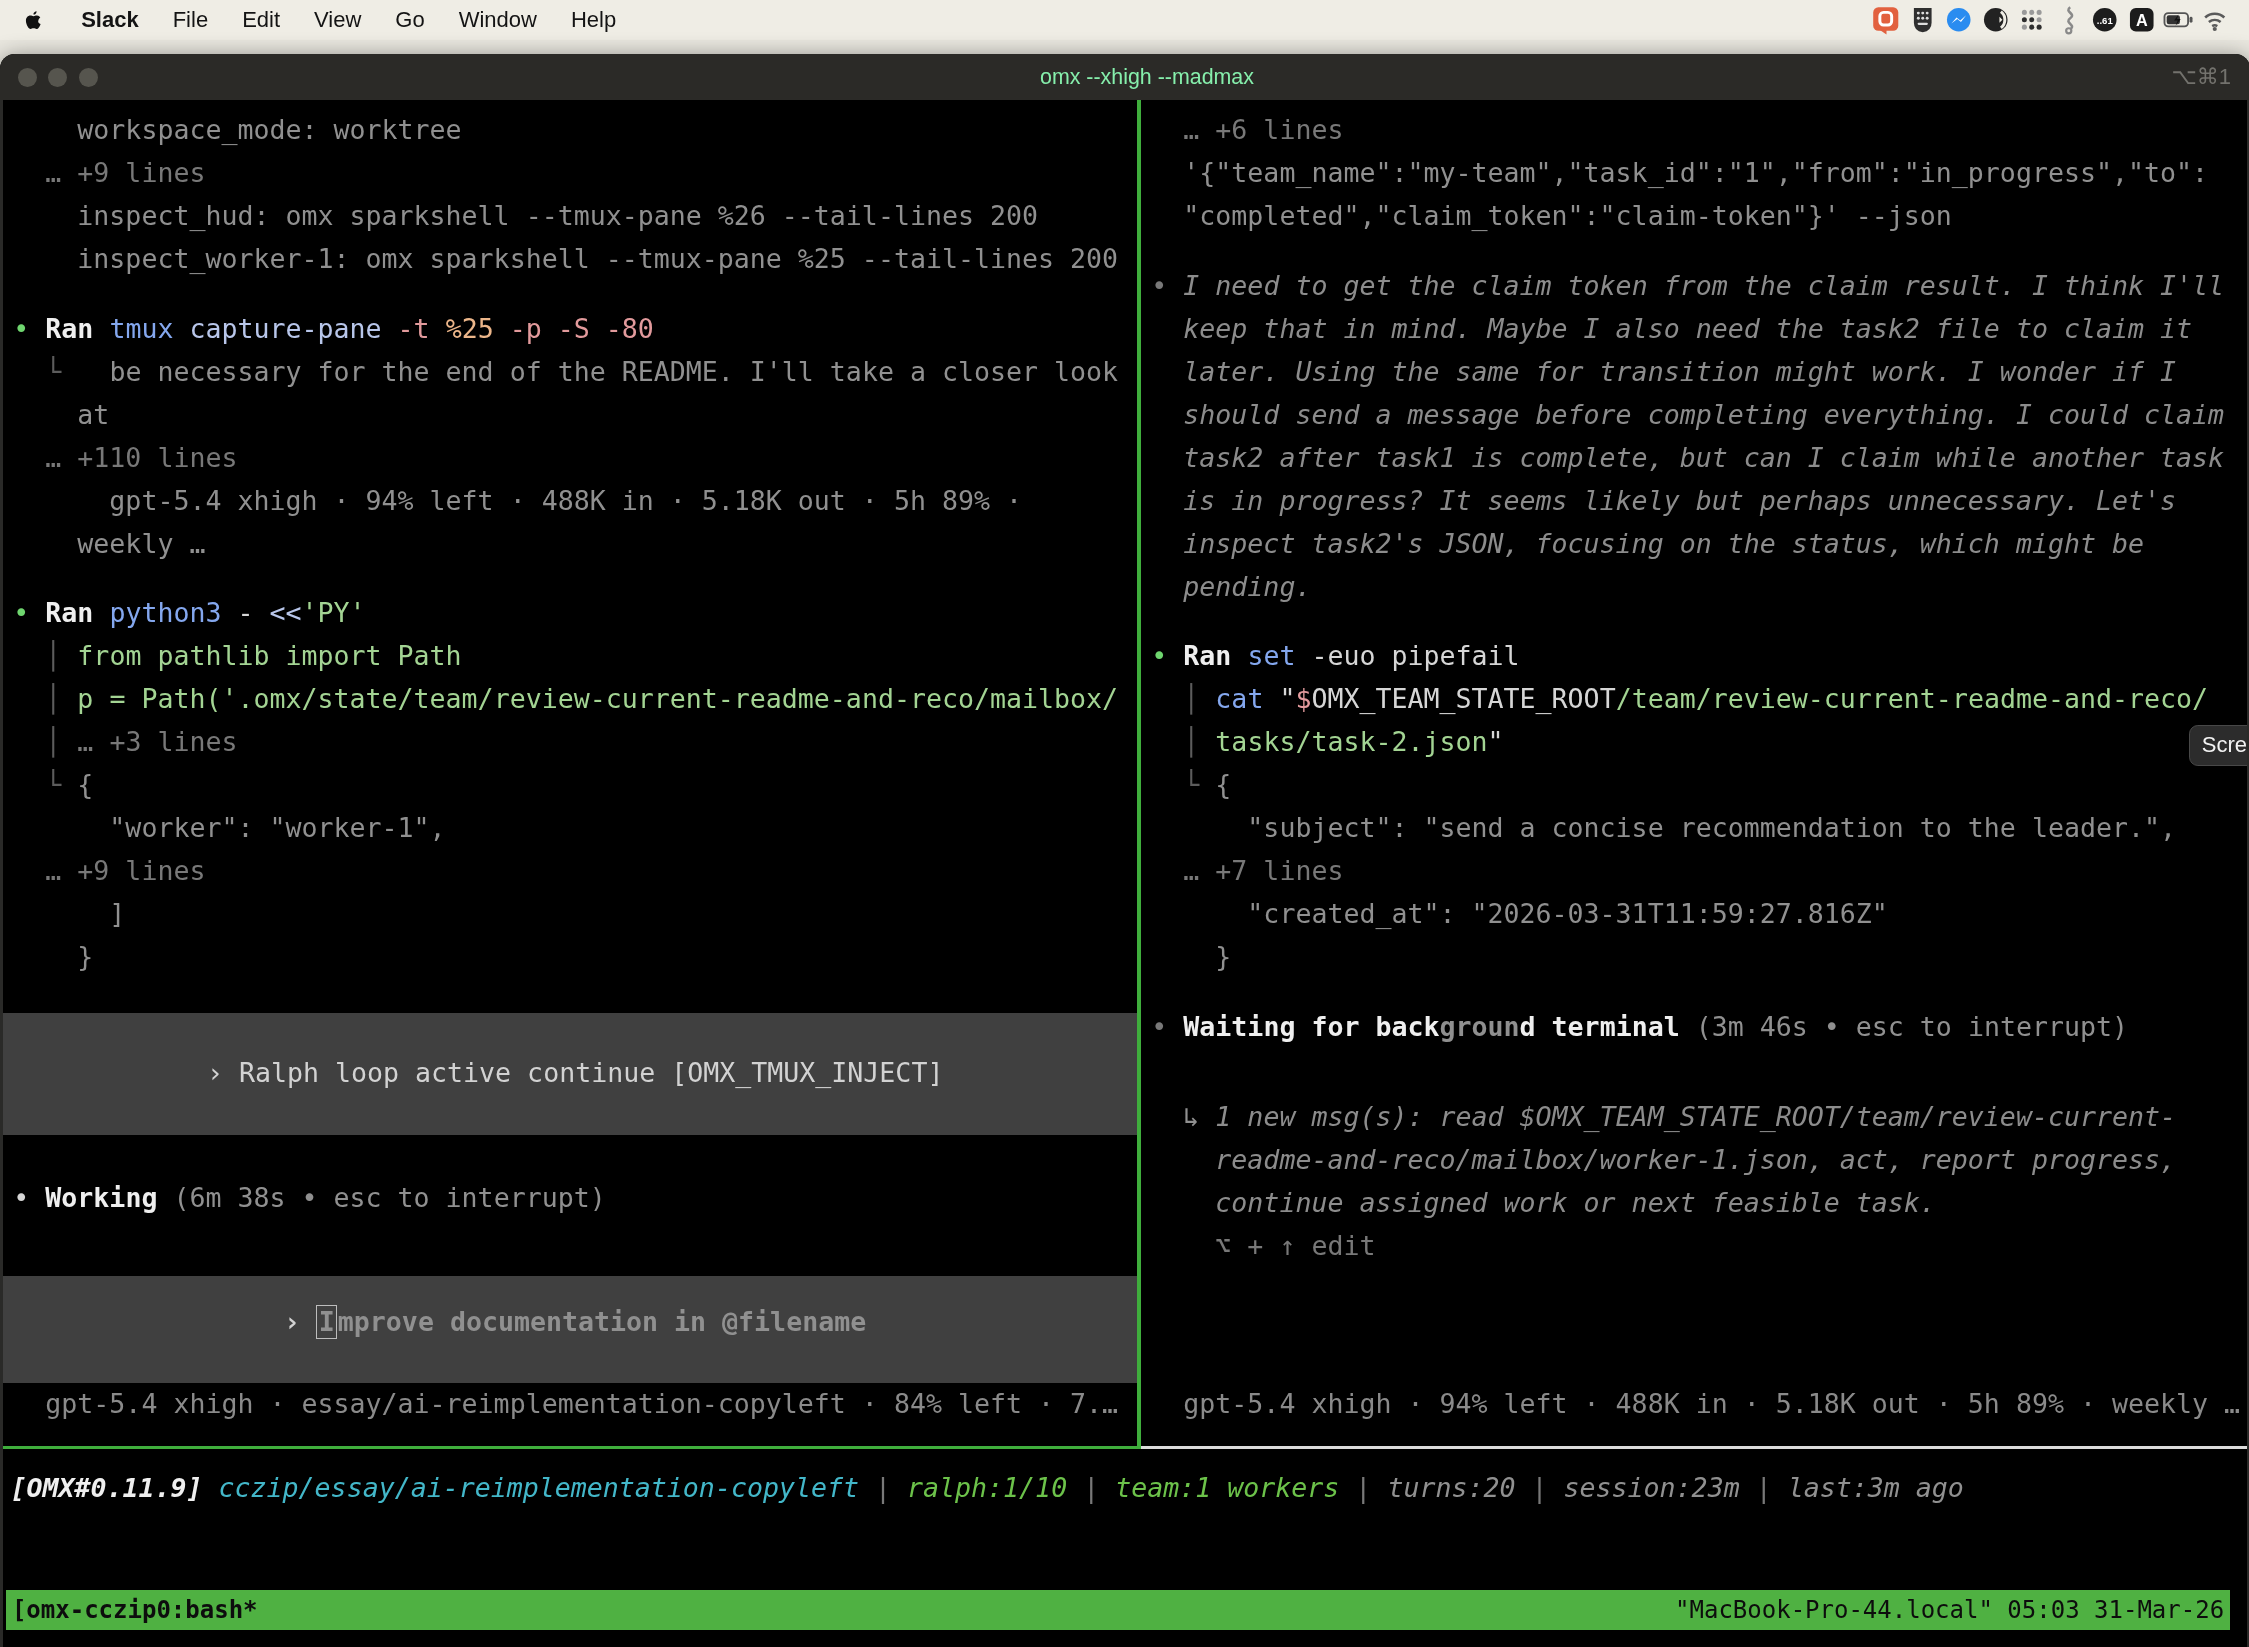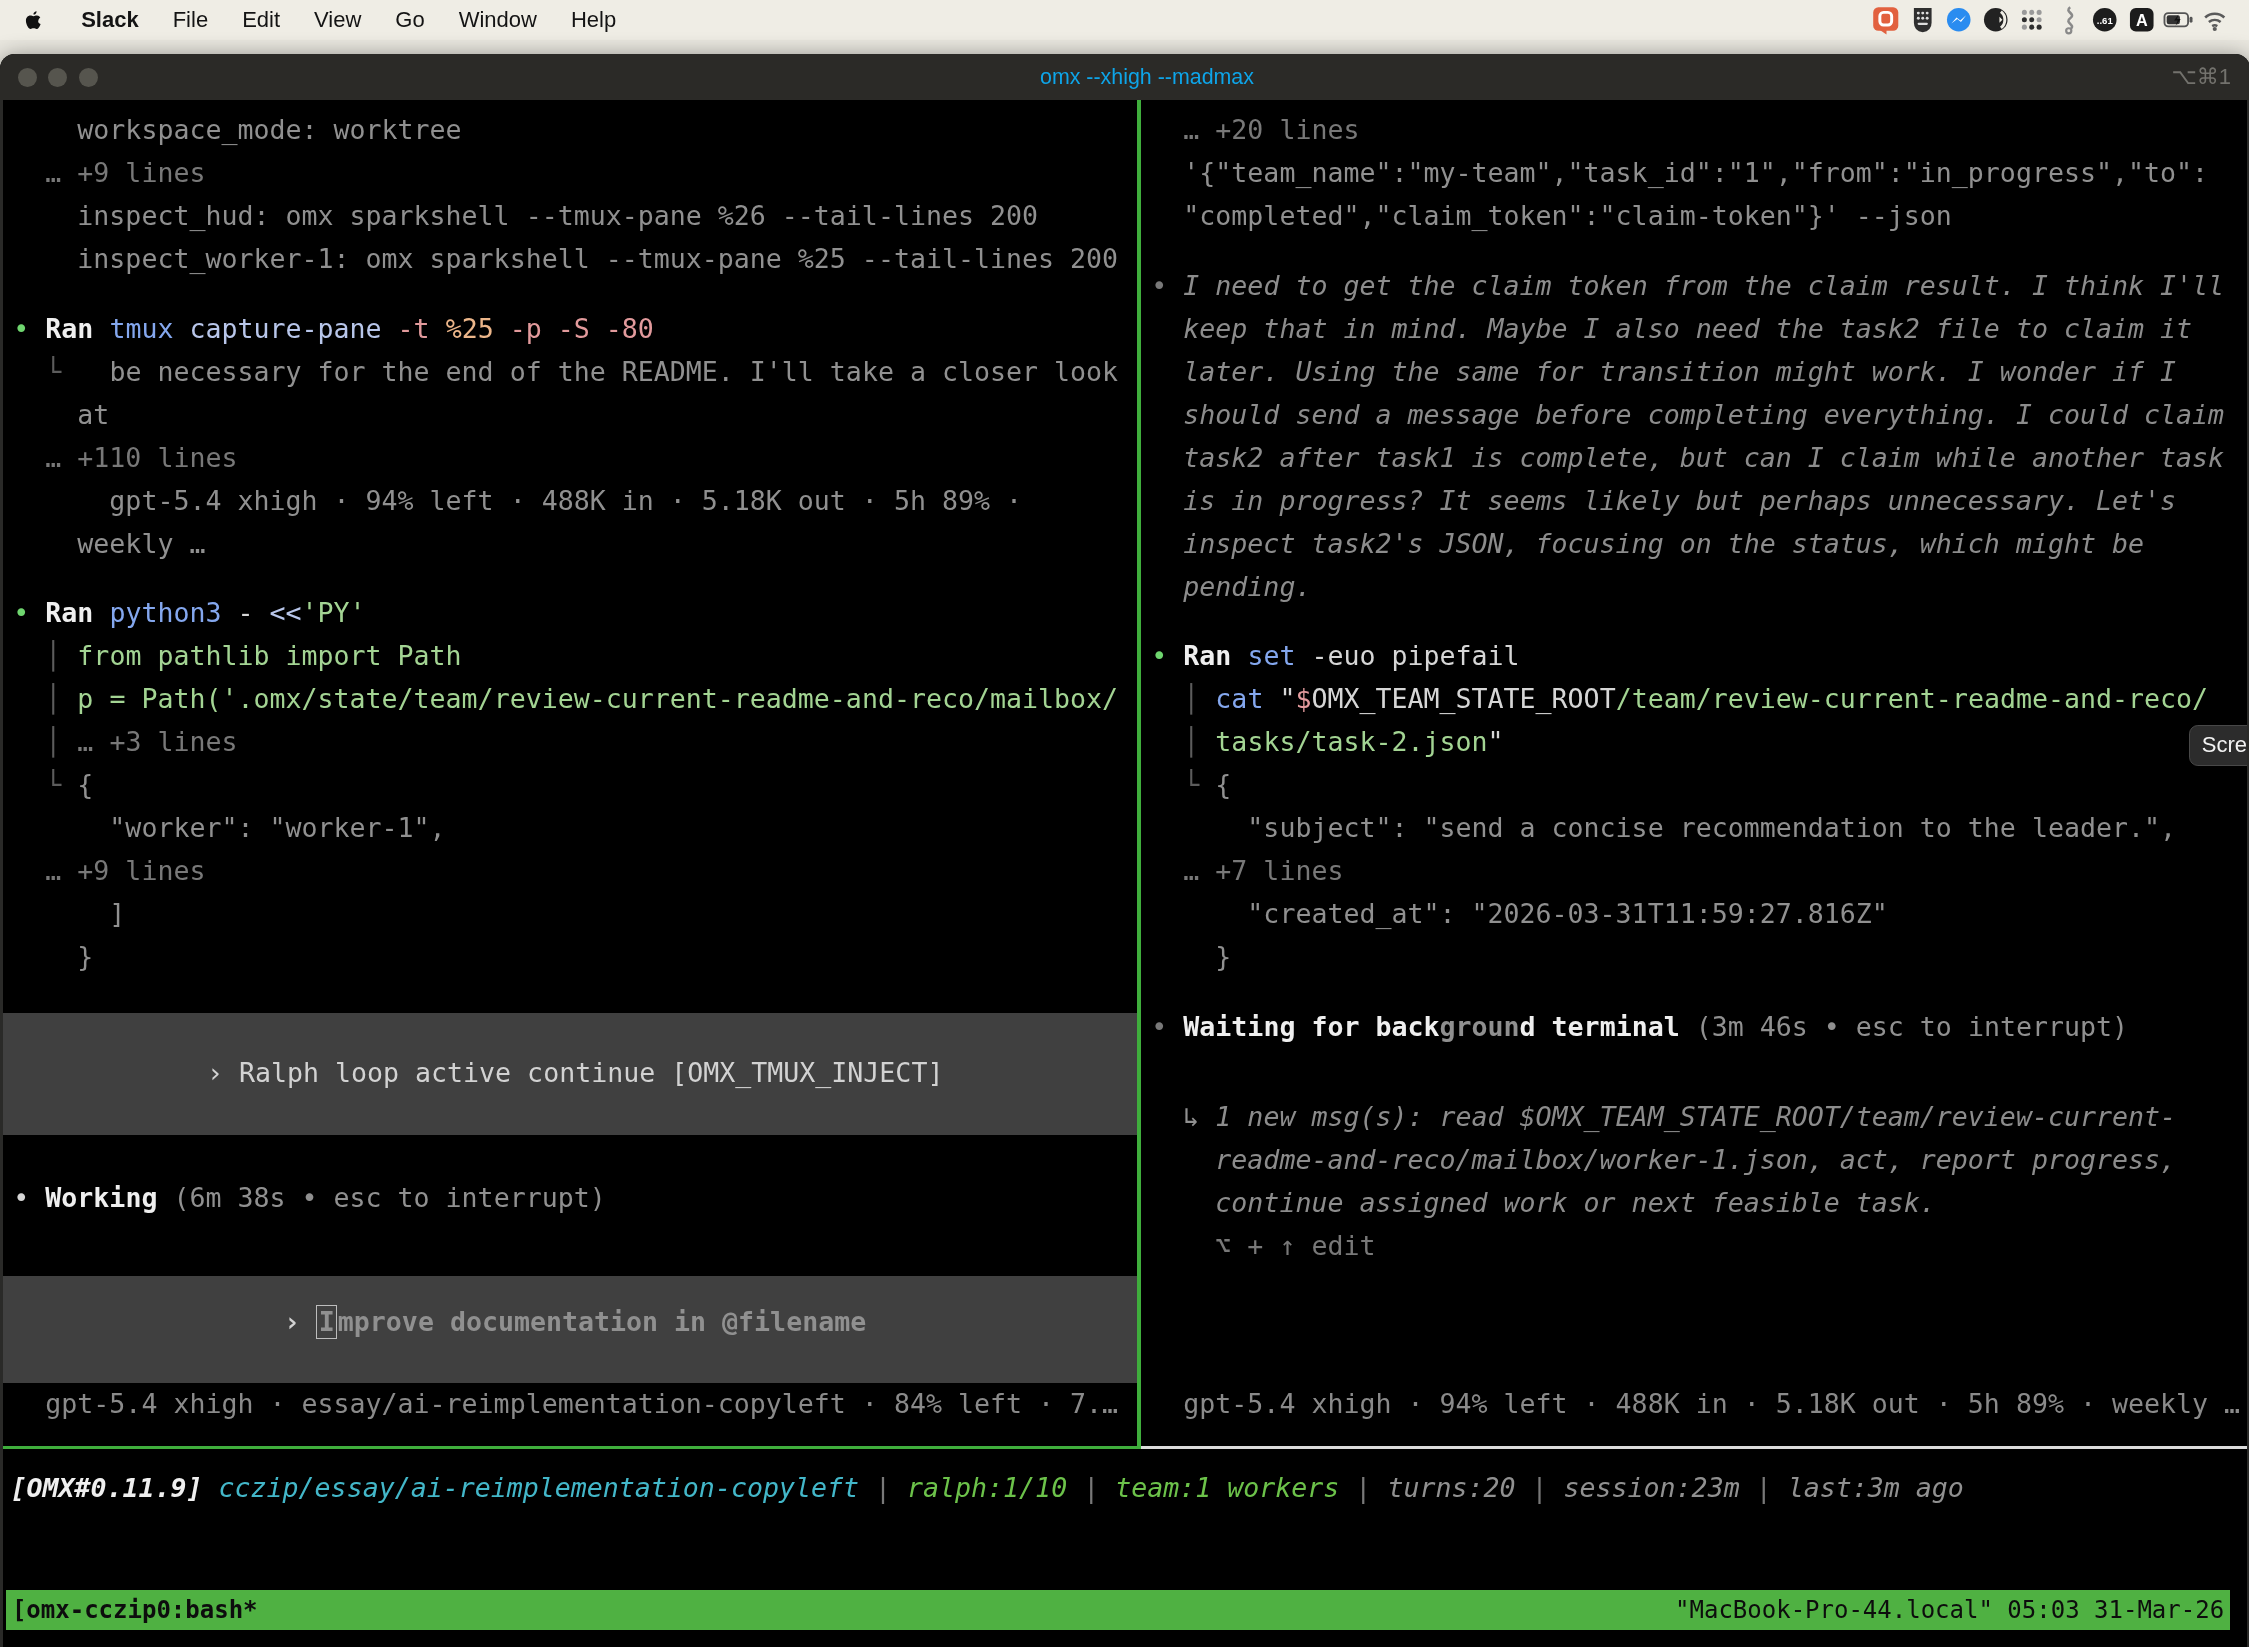--- a/index.html
+++ b/index.html
@@ -16,21 +16,21 @@
   .status-icons{margin-left:auto;display:flex;align-items:center;gap:7px;text-align:right;}
   .status-icons .ic{width:29.5px;height:29.5px;display:flex;align-items:center;justify-content:center;}
 
   
   .window{position:absolute;top:54px;left:0;right:0;bottom:0;background:#000;
           border-radius:14.8px 14.8px 0 0;overflow:hidden;
           box-shadow:0 3px 22px rgba(0,0,0,.45);}
   .titlebar{height:46px;background:#2b2a27;position:relative;display:flex;align-items:center;}
   .lights{display:flex;gap:11.8px;padding-left:17.7px;}
   .light{width:19px;height:19px;border-radius:50%;background:#56554e;}
-  .win-title{position:absolute;left:0;right:0;text-align:center;color:#0ea5e9;font-size:21.4px;padding-left:44px;}
+  .win-title{position:absolute;left:0;right:0;text-align:center;color:#86efac;font-size:21.4px;padding-left:44px;}
   .win-shortcut{margin-left:auto;padding-right:19px;color:#73726d;font-size:22px;}
 
   
   .term{position:relative;height:1548px;background:#000;overflow:hidden;
         border-left:3px solid #2a2a28;border-right:3px solid #2a2a28;
         font-family:"DejaVu Sans Mono", monospace;font-size:26.6px;color:#909090;}
   .pane{position:absolute;top:0;height:1343px;overflow:hidden;}
   .pane-left{left:0;width:1134px;}
   .pane-right{left:1138px;width:1106px;}
   .divider{position:absolute;left:1134px;top:0;width:4.4px;height:1346px;background:#3fae3c;}
@@ -232,21 +232,21 @@
       <div class="band band-input">
         <div class="line" id="left-input"><span class="c-band">› </span><span class="cursor-box">I</span><span class="c-out">mprove documentation in @filename</span></div>
       </div>
       <div class="statusline">  gpt-5.4 xhigh · essay/ai-reimplementation-copyleft · 84% left · 7.…</div>
     </div>
 
     <div class="divider"></div>
 
     <div class="pane pane-right">
       <div class="flow">
-          <div class="line"><span class="c-dim">  … +20 lines</span></div>
+          <div class="line"><span class="c-dim">  … +6 lines</span></div>
           <div class="line"><span class="c-out">  '{"team_name":"my-team","task_id":"1","from":"in_progress","to":</span></div>
           <div class="line"><span class="c-out">  "completed","claim_token":"claim-token"}' --json</span></div>
           <div class="gap" style="height: 26.6px;"></div>
           <div class="line"><span class="c-dim">• </span><span class="c-it">I need to get the claim token from the claim result. I think I'll</span></div>
           <div class="line"><span class="c-it">  keep that in mind. Maybe I also need the task2 file to claim it</span></div>
           <div class="line"><span class="c-it">  later. Using the same for transition might work. I wonder if I</span></div>
           <div class="line"><span class="c-it">  should send a message before completing everything. I could claim</span></div>
           <div class="line"><span class="c-it">  task2 after task1 is complete, but can I claim while another task</span></div>
           <div class="line"><span class="c-it">  is in progress? It seems likely but perhaps unnecessary. Let's</span></div>
           <div class="line"><span class="c-it">  inspect task2's JSON, focusing on the status, which might be</span></div>

